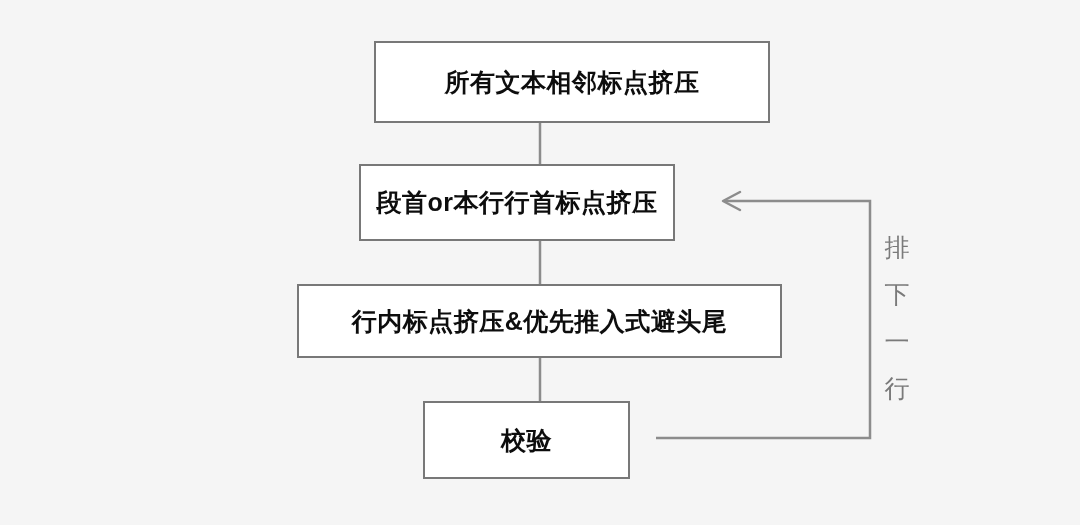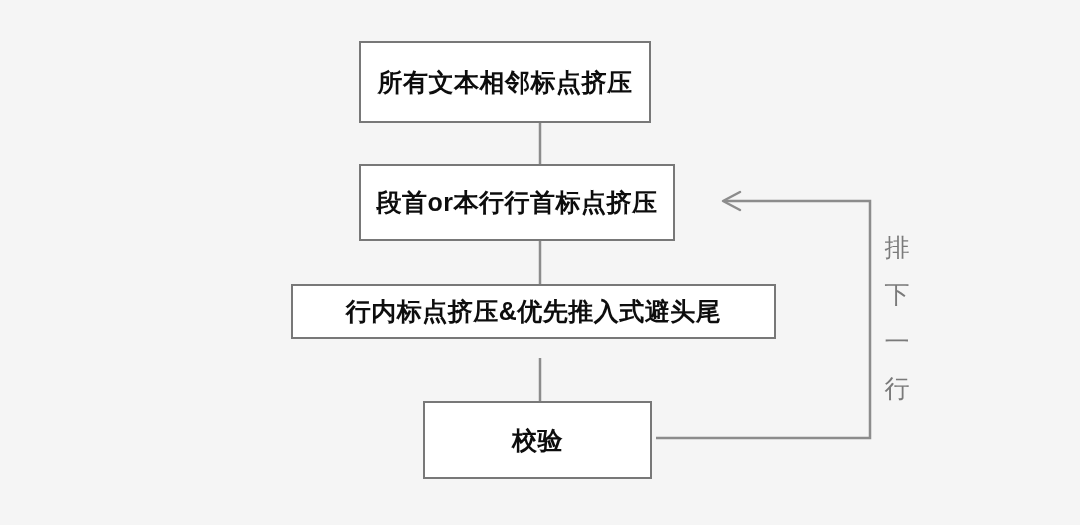--- a/index.html
+++ b/index.html
@@ -37,24 +37,24 @@
     z-index: 2;
   }
   .node-label {
     color: #0d0d0d;
     font-size: 25px;
     font-weight: 600;
     letter-spacing: 0.5px;
     line-height: 1;
     white-space: nowrap;
   }
-  #node-1 { left: 359px; top: 41px;  width: 292px; height: 82px; }
+  #node-1 { left: 374px; top: 41px;  width: 396px; height: 82px; }
   #node-2 { left: 359px; top: 164px; width: 316px; height: 77px; }
-  #node-3 { left: 291px; top: 284px; width: 485px; height: 55px; }
-  #node-4 { left: 423px; top: 401px; width: 229px; height: 78px; }
+  #node-3 { left: 297px; top: 284px; width: 485px; height: 74px; }
+  #node-4 { left: 423px; top: 401px; width: 207px; height: 78px; }
 
   #loop-label {
     position: absolute;
     left: 880px;
     top: 224px;
     width: 34px;
     display: flex;
     flex-direction: column;
     align-items: center;
     justify-content: flex-start;

